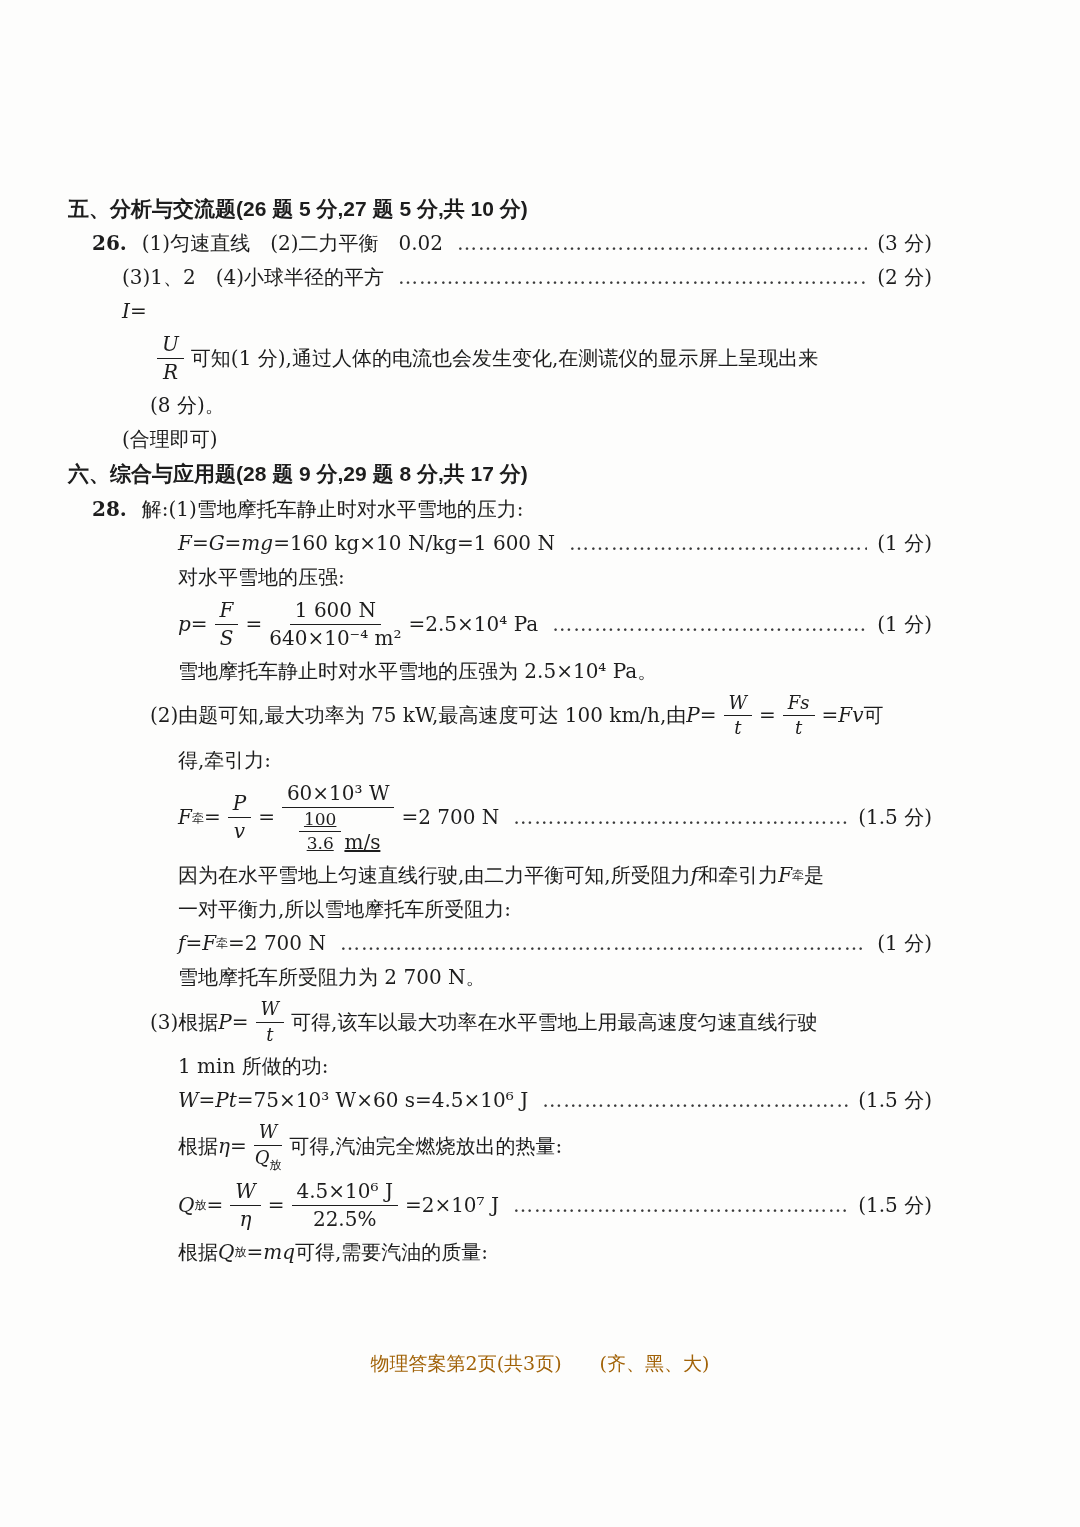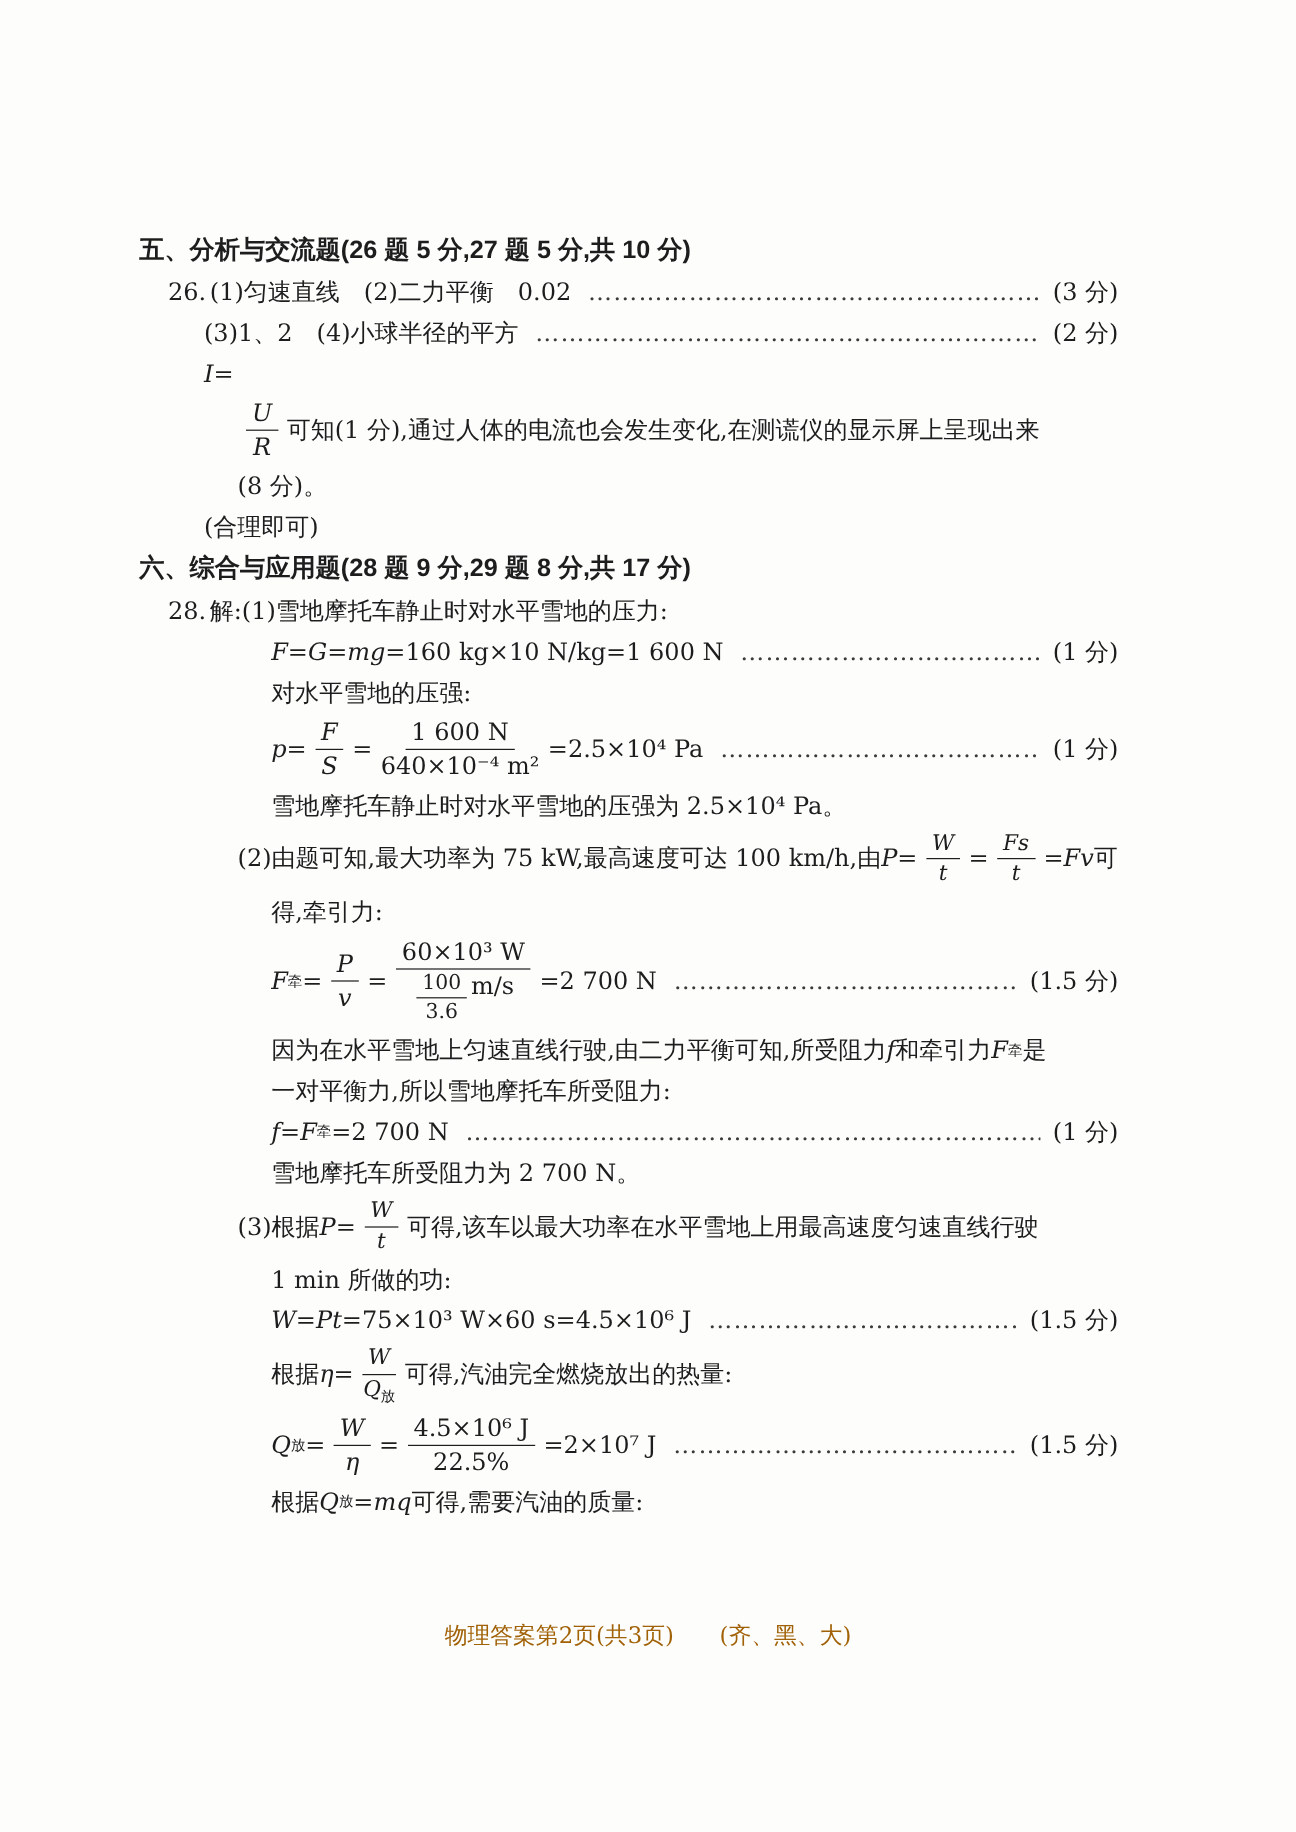--- a/index.html
+++ b/index.html
@@ -4,46 +4,46 @@
 <style>
   html,body{margin:0;padding:0;background:#ffffff;}
   .page{
     position:relative;
     width:1080px;height:1527px;
     box-sizing:border-box;
     background:#fdfdfc;
     color:#1d1d1d;
     font-family:"DejaVu Serif","Liberation Serif",serif;
     font-size:20px;line-height:1.25;
-    padding:196px 148px 0 116px;
+    padding:196px 148px 0 68px;
     overflow:hidden;
   }
   .line{display:flex;align-items:center;margin-bottom:9px;white-space:nowrap;}
   .sec-title{font-weight:700;font-size:21px;font-family:"Liberation Sans","DejaVu Sans",sans-serif;}
-  .qnum{font-weight:400;margin-right:3px;}
+  .qnum{font-weight:700;margin-right:15px;}
   .ind1{padding-left:24px;}
   .ind2{padding-left:54px;}
   .ind2b{padding-left:82px;}
   .ind3{padding-left:82px;}
   .ind4{padding-left:110px;}
   .it{font-style:italic;}
   .dots{
     flex:1 1 auto;min-width:24px;overflow:hidden;
     margin:0 10px 0 14px;letter-spacing:1px;color:#3a3a3a;
   }
   .score{flex:0 0 auto;}
   .frac{
     display:inline-flex;flex-direction:column;align-items:center;
     text-align:center;margin:0 7px;line-height:1.15;vertical-align:middle;
   }
   .frac>.num{border-bottom:1.4px solid #1d1d1d;padding:0 5px 2px;}
   .frac>.den{padding-top:2px;}
   .frac.sm{font-size:18px;}
   .frac.inner{font-size:17px;margin:0 3px;}
-  .denrow{display:flex;align-items:flex-start;}
+  .denrow{display:flex;align-items:flex-end;text-decoration:underline;}
   sub.cn{font-size:12px;font-style:normal;line-height:1;}
   .gap-top{margin-top:8px;}
   .footer{
     position:absolute;left:0;top:1352px;width:1080px;
     text-align:center;font-size:19px;color:#a16207;
   }
   .footer span{margin:0 16px;}
 </style>
 </head>
 <body>

